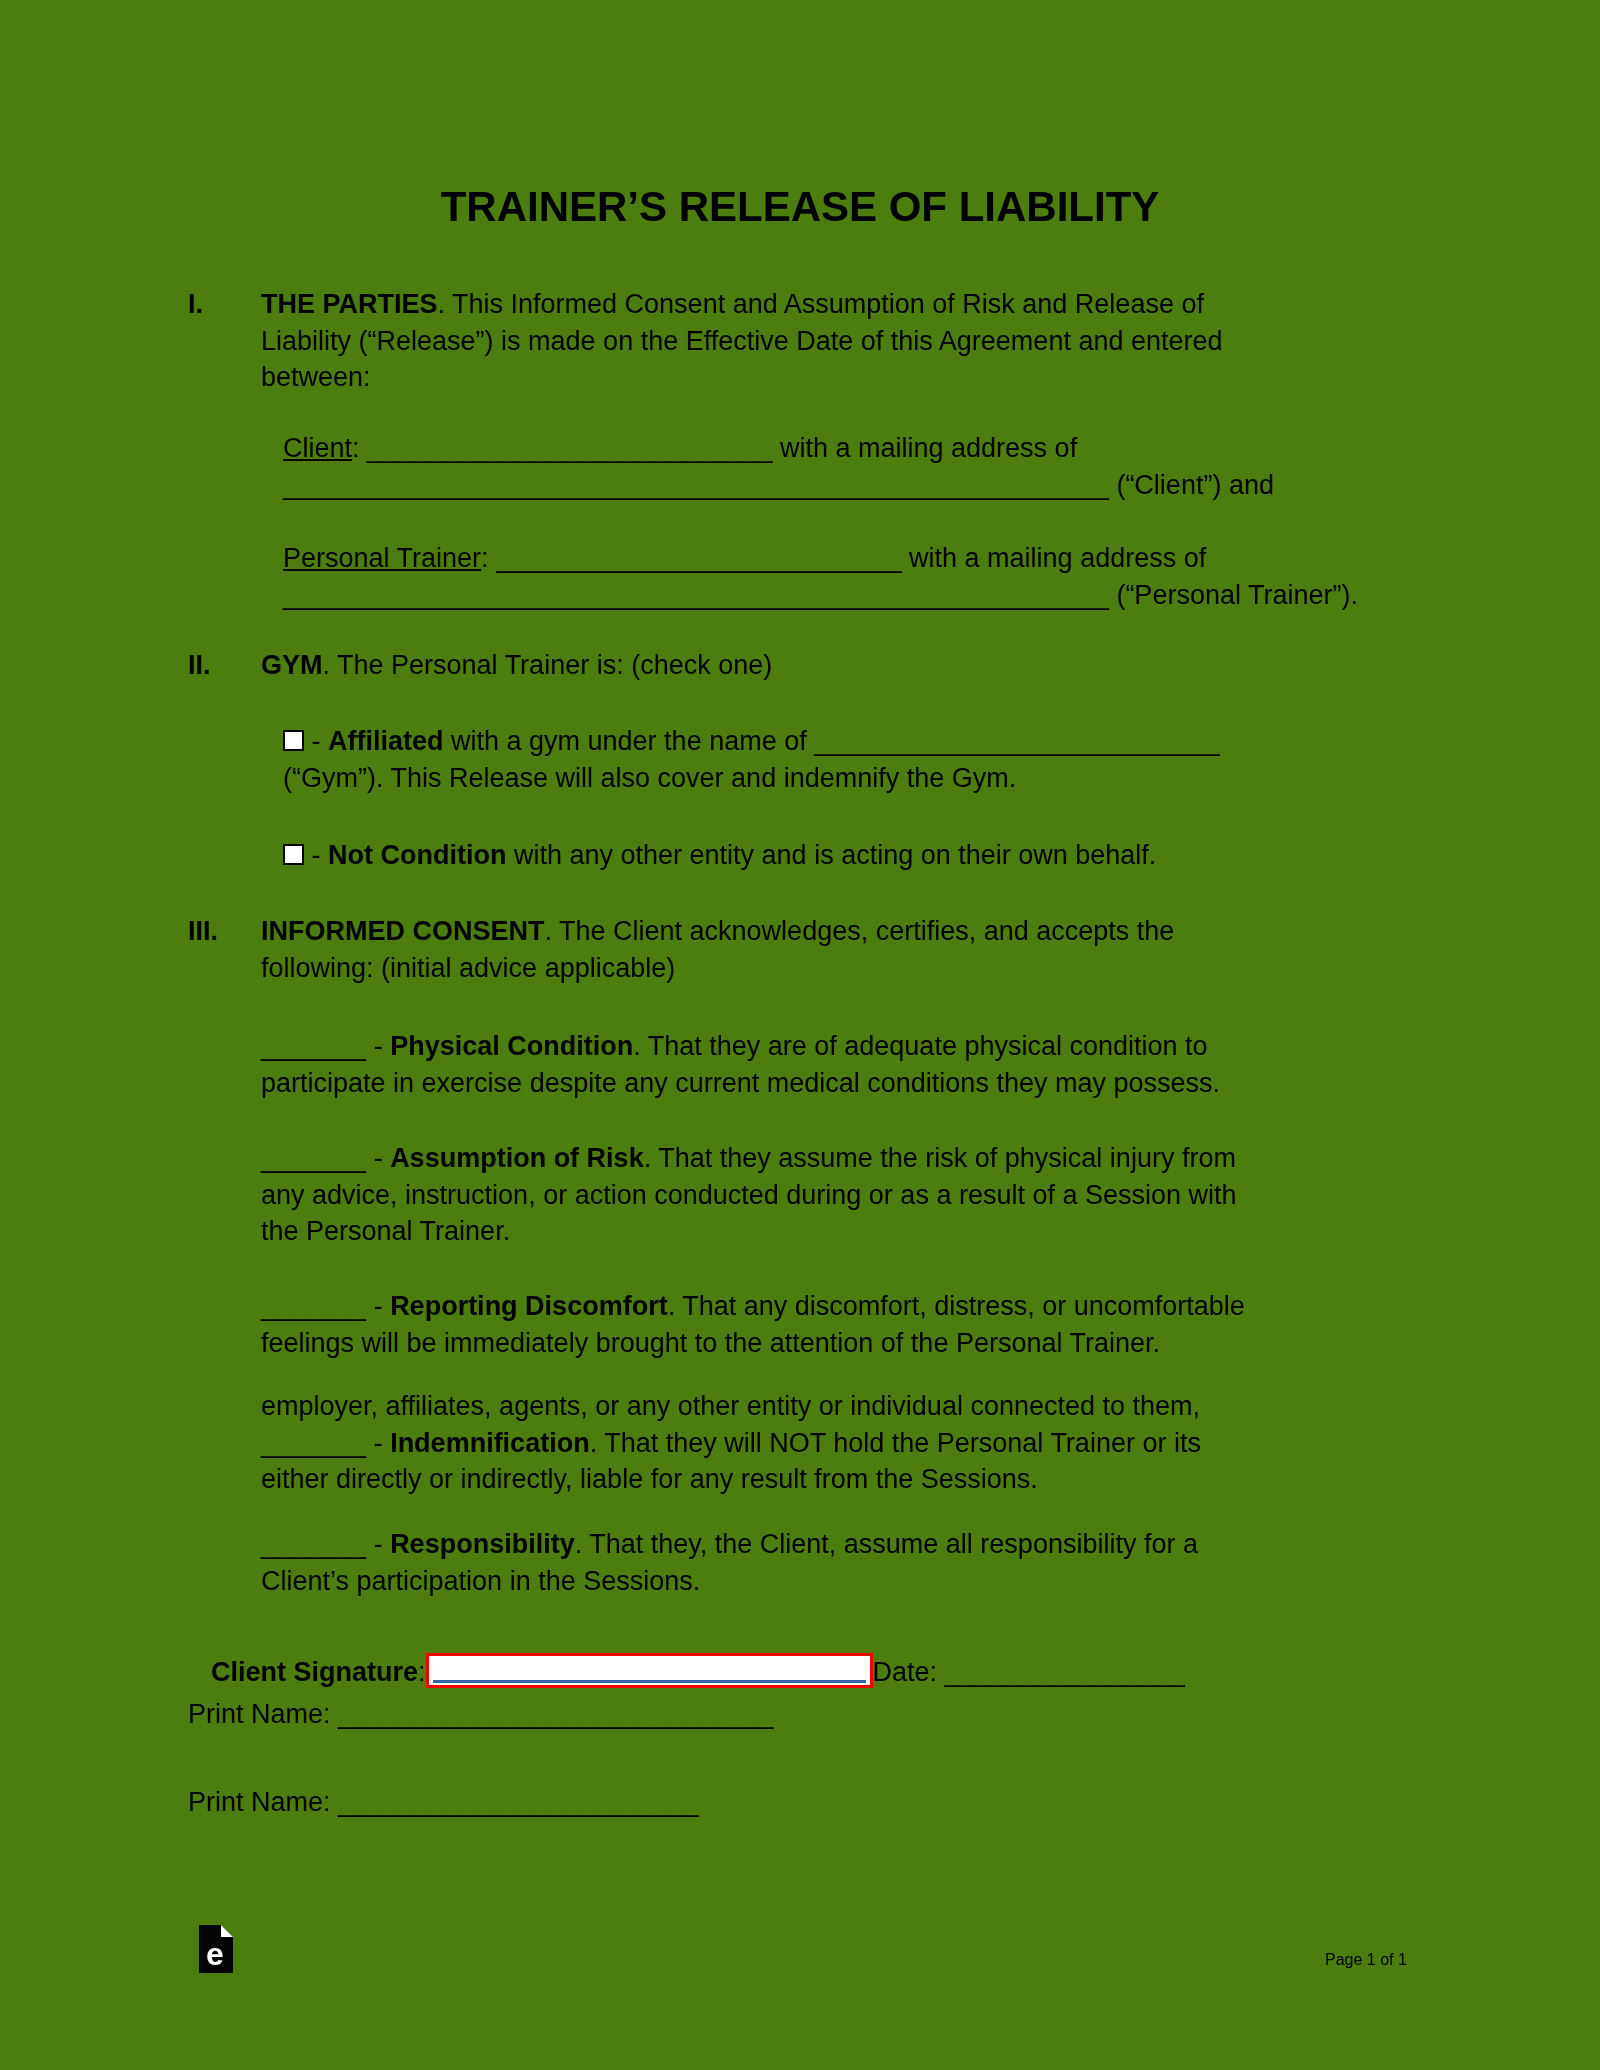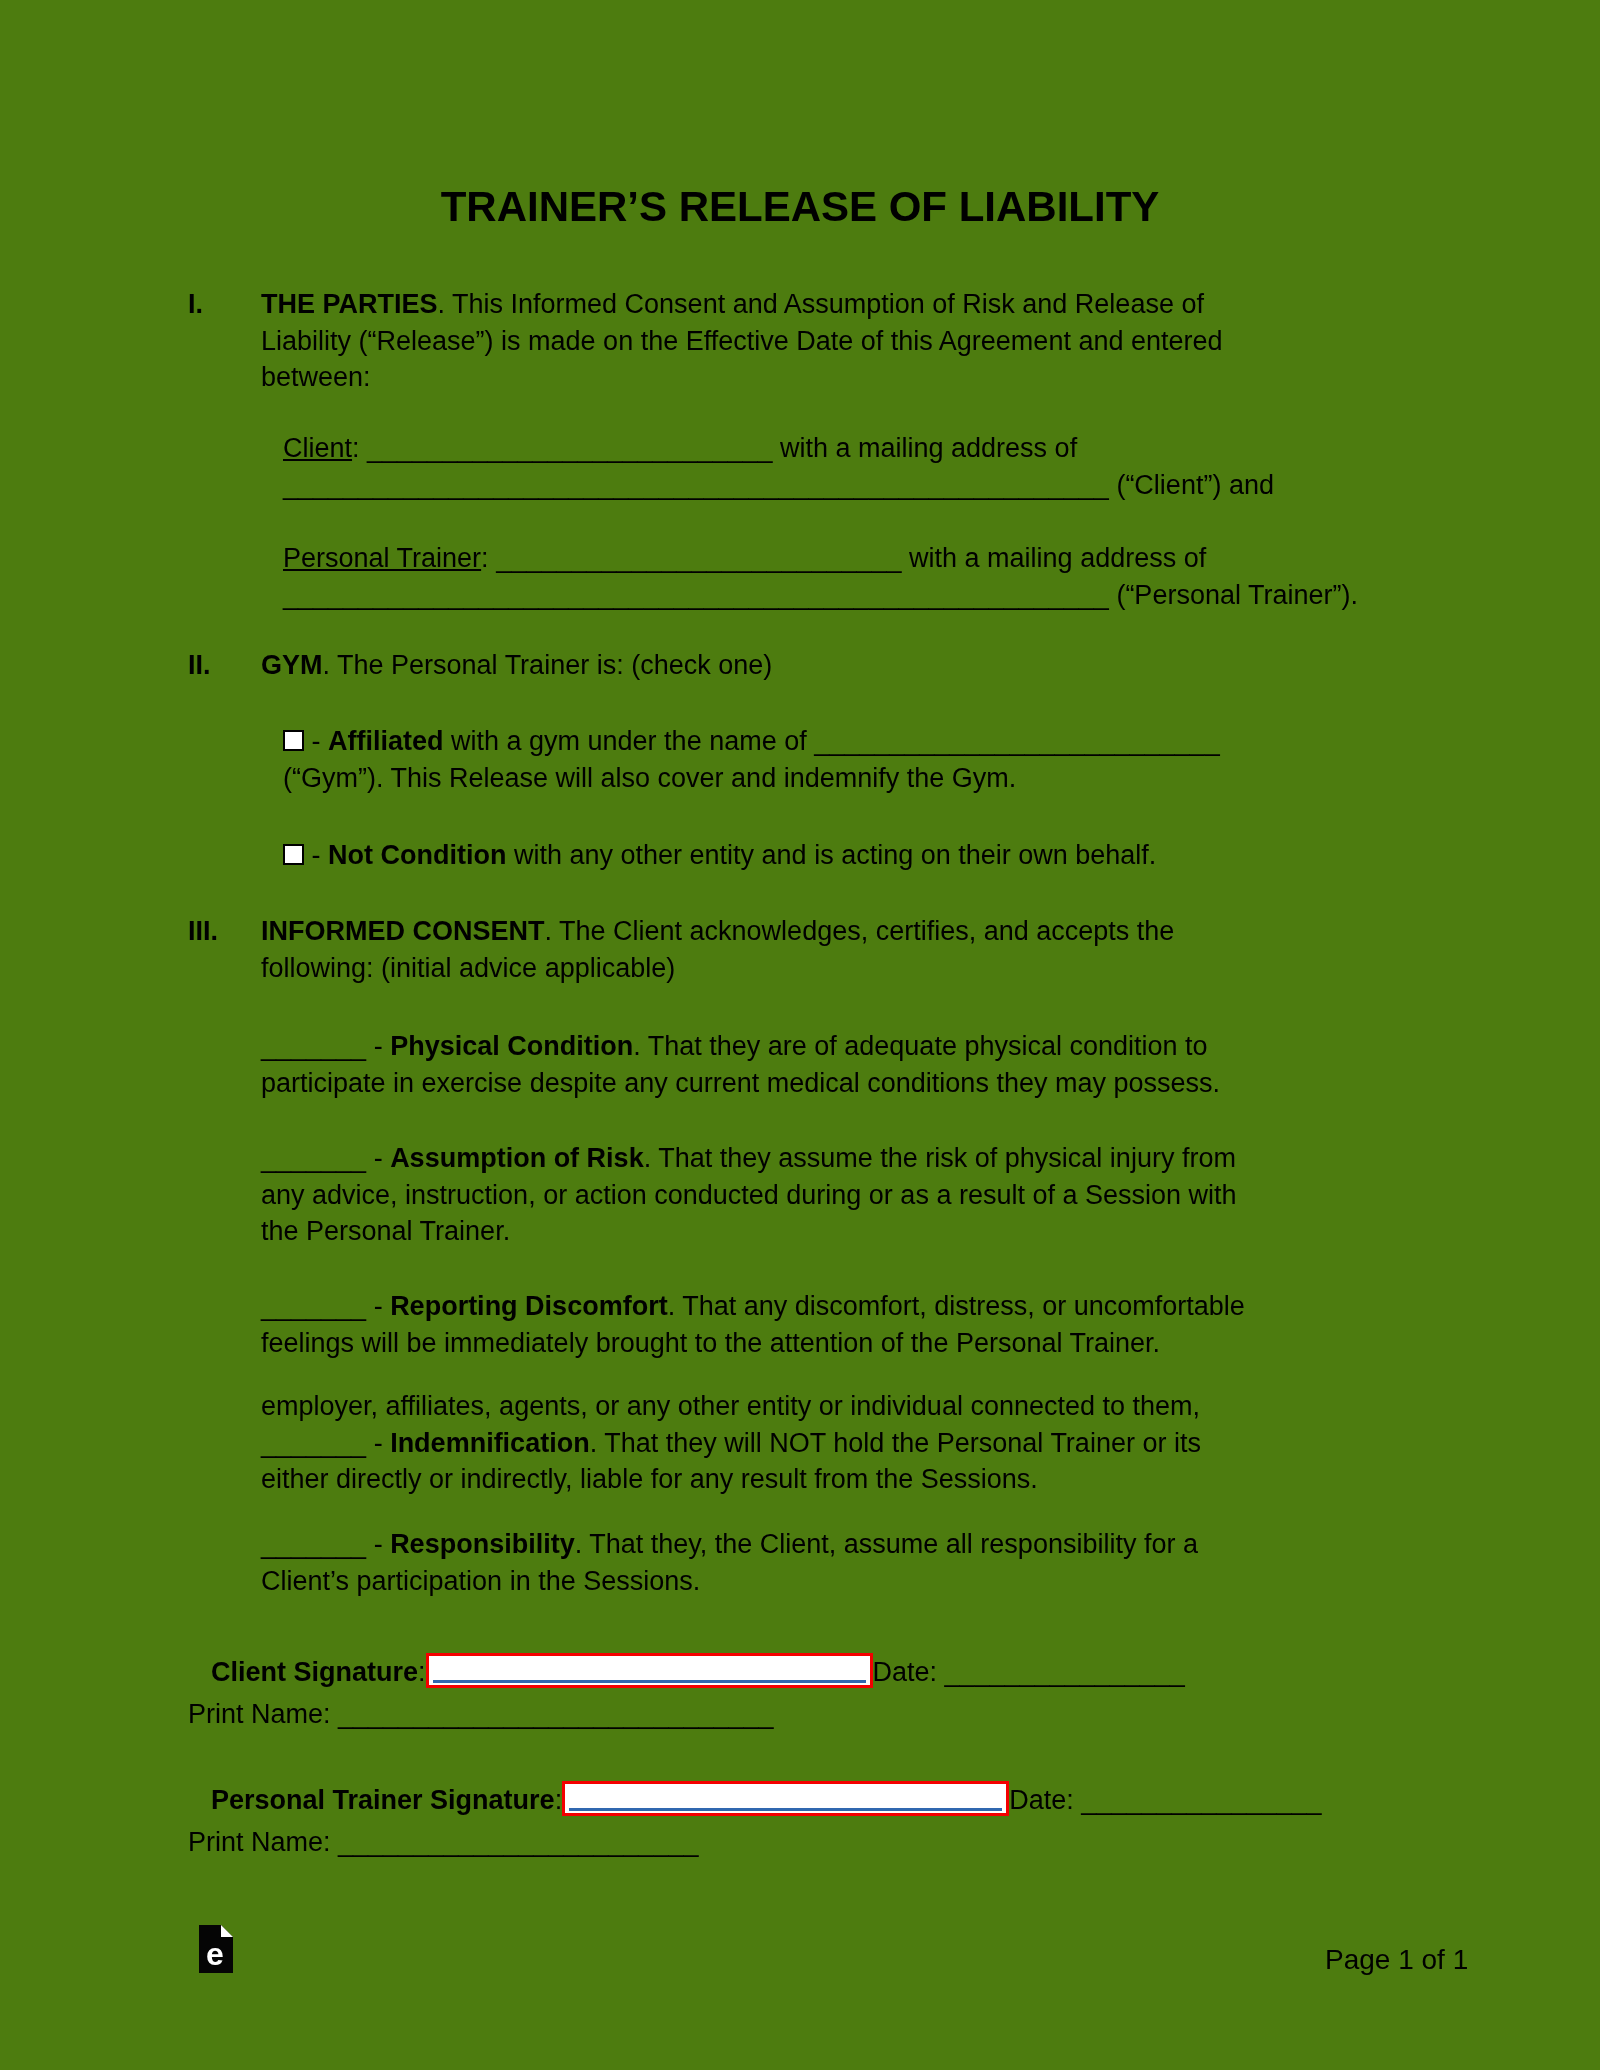--- a/index.html
+++ b/index.html
@@ -28,21 +28,21 @@
   .sigblock { left:188px; width:1350px; }
   .sigline { white-space:pre; line-height:40px;margin-left:23px; }
   .printline { white-space:pre; margin-top:4px; }
   .sigbox {
     display:inline-block; position:relative; width:441px; height:29px;
     border:3px solid #f40000; background:#fff; vertical-align:middle; margin-top:-6px;
   }
   .sigbox .bluebar {
     position:absolute; left:4px; right:4px; bottom:2px; height:3px; background:#3068b0;
   }
-  .pagenum { font-size:28px; line-height:28px; }
+  .pagenum { font-size:16px; line-height:28px; }
   .logo svg { display:block; }
 </style>
 </head>
 <body>
 
 <div class="page">
 
   <div class="abs title" style="top:184px">TRAINER’S RELEASE OF LIABILITY</div>
 
   <div class="abs sec" style="top:286px">
@@ -114,21 +114,20 @@
     <div class="line"><span>_______</span><span> - </span><span class="b">Responsibility</span><span>. That they, the Client, assume all responsibility for a</span></div>
     <div class="line"><span>Client’s participation in the Sessions.</span></div>
   </div>
 
   <div class="abs sigblock" style="top:1652px">
     <div class="sigline"><span class="b">Client Signature</span><span>:</span><span class="sigbox"><span class="bluebar"></span></span><span>Date: </span><span>________________</span></div>
     <div class="printline"><span>Print Name: </span><span>_____________________________</span></div>
   </div>
 
   <div class="abs sigblock" style="top:1780px">
-    <div class="sigline"><span class="b">Personal Trainer Signature</span><span>:</span><span class="sigbox"><span class="bluebar"></span></span><span>Date: </span><span>________________</span></div>
     <div class="printline"><span>Print Name: </span><span>________________________</span></div>
   </div>
 
   <div class="abs logo" style="left:199px; top:1925px">
     <svg width="34" height="48" viewBox="0 0 34 48" xmlns="http://www.w3.org/2000/svg">
       <path d="M0 0 H22 L34 12 V48 H0 Z" fill="#050505"></path>
       <path d="M22 0 V12 H34 Z" fill="#ffffff"></path>
       <text x="7" y="40" font-family="Liberation Sans, sans-serif" font-size="32" font-weight="bold" fill="#ffffff">e</text>
     </svg>
   </div>

